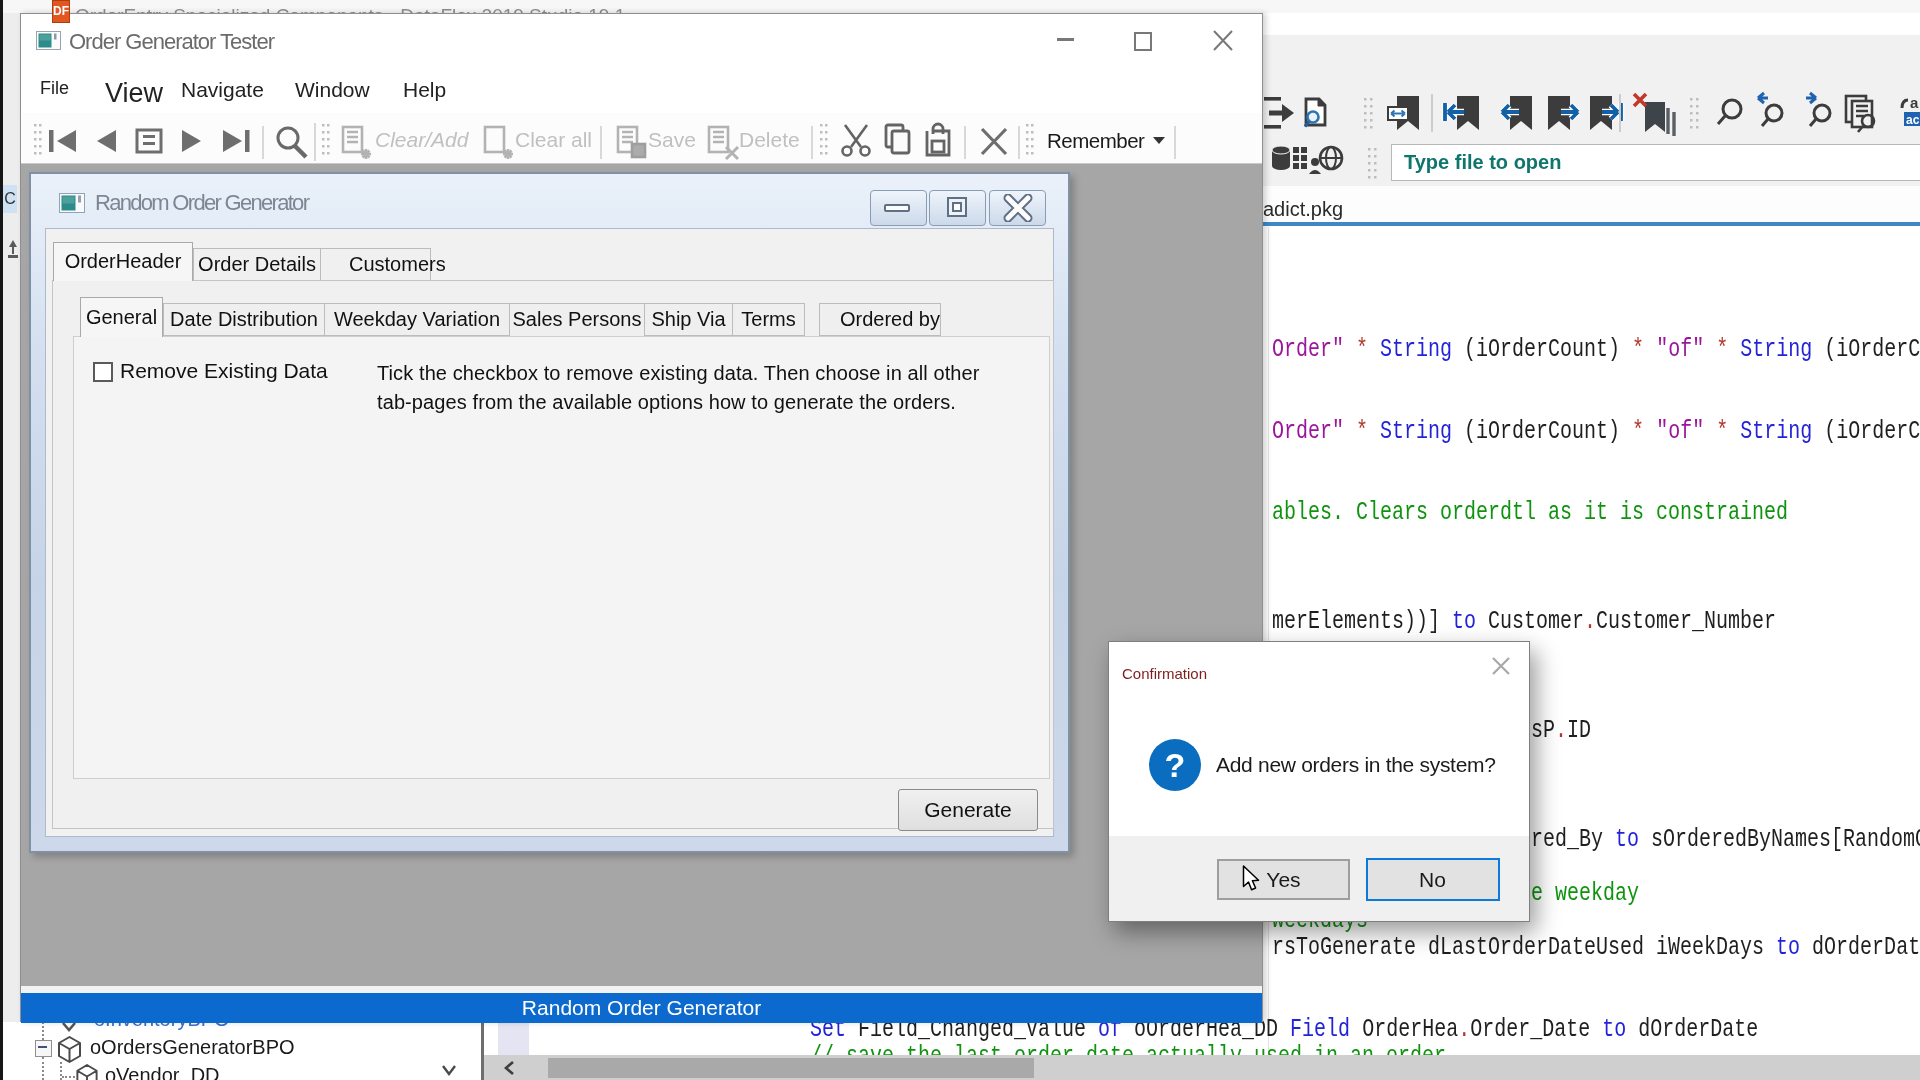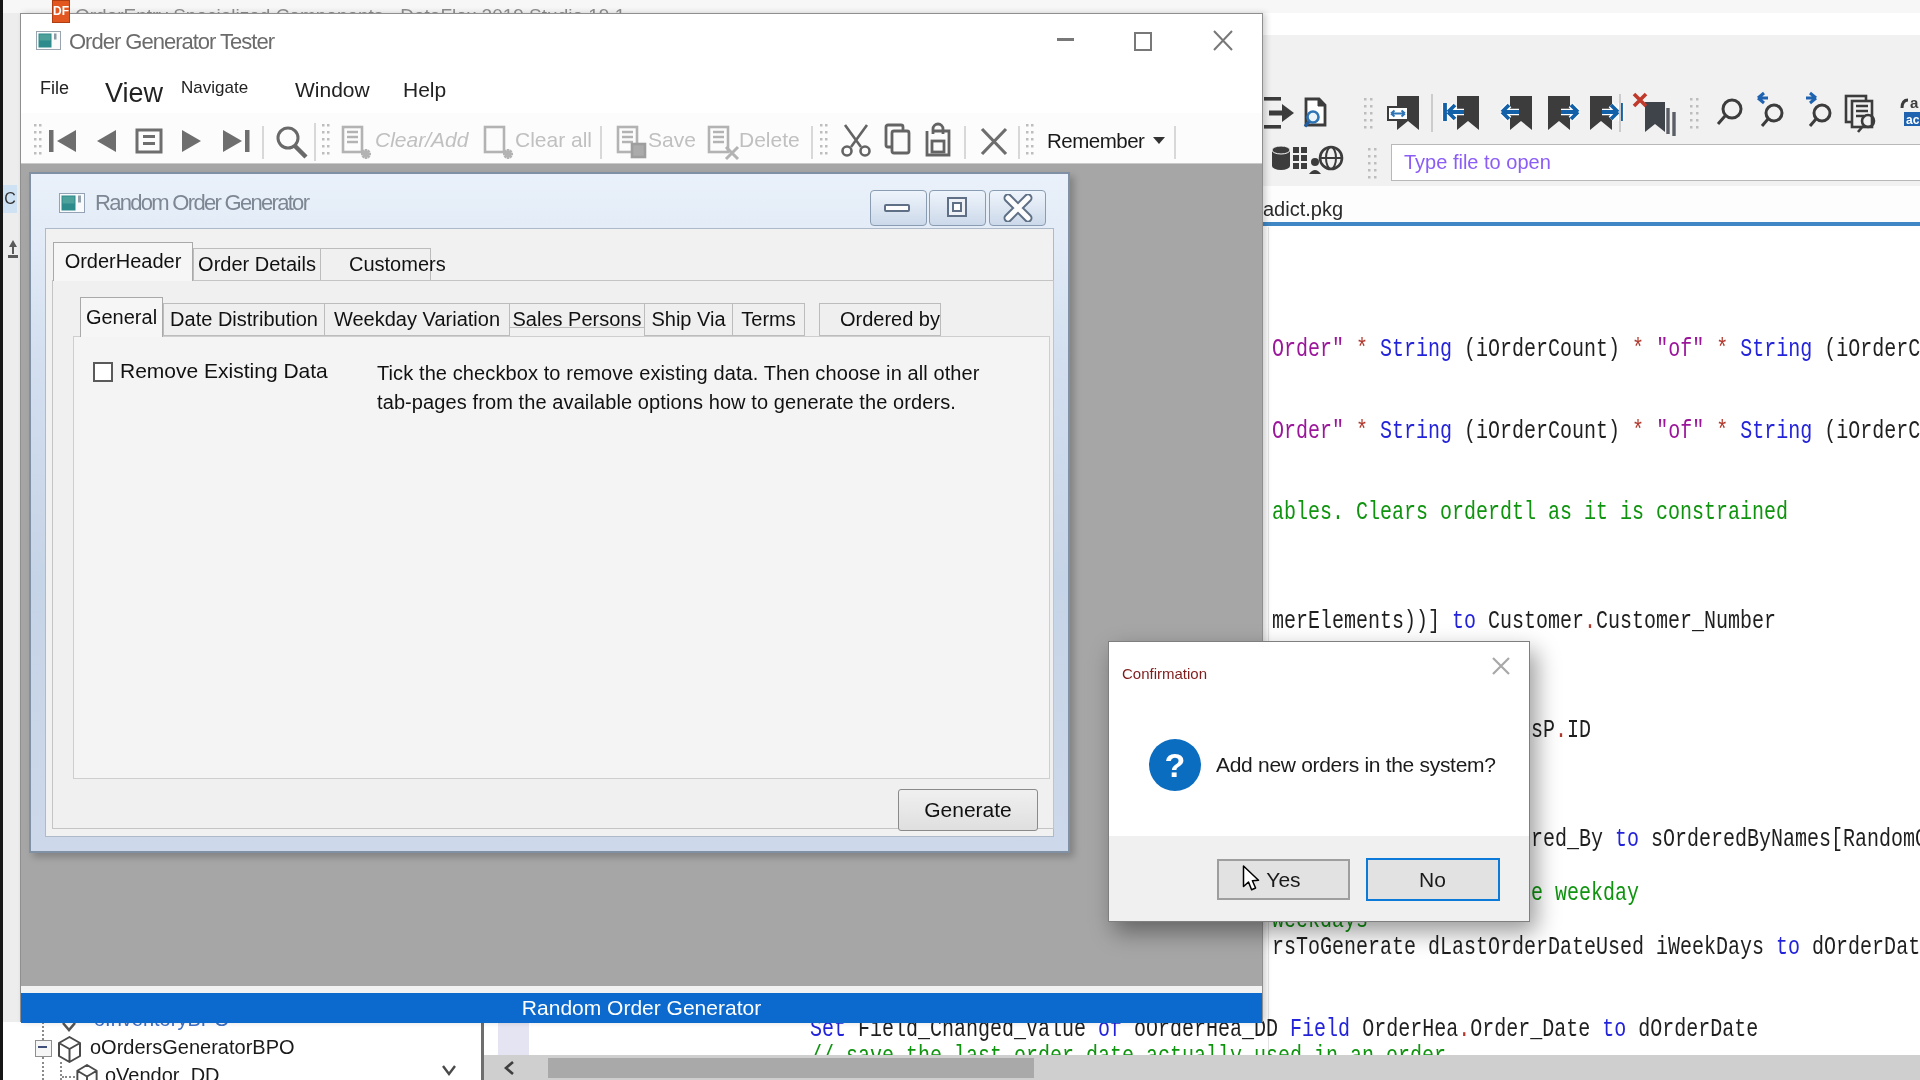--- a/index.html
+++ b/index.html
@@ -168,21 +168,21 @@
       <rect x="114" y="67" width="2.5" height="2.5"></rect>
       <rect x="108" y="74" width="2.5" height="2.5"></rect>
       <rect x="114" y="74" width="2.5" height="2.5"></rect>
       <rect x="108" y="81" width="2.5" height="2.5"></rect>
       <rect x="114" y="81" width="2.5" height="2.5"></rect>
       <rect x="108" y="88" width="2.5" height="2.5"></rect>
       <rect x="114" y="88" width="2.5" height="2.5"></rect>
     </g>
 </svg>
 <div class="abs" style="left:1391px;top:144px;width:529px;height:35px;background:#fff;border:1px solid #b8b8b8;border-right:none;">
-  <div class="abs" style="left:12px;top:6px;font-size:20px;color:#8b5cf6;">Type file to open</div>
+  <div class="abs" style="left:12px;top:6px;font-size:20px;color:#0f766e;font-weight:bold;">Type file to open</div>
 </div>
 <div class="abs" style="left:1268px;top:227px;width:1px;height:853px;background:#e3e3e3;"></div>
 
 <div class="abs mono" style="left:1272px;top:336px;"><span class="str">Order"</span> <span class="op">*</span> <span class="kw">String</span> (iOrderCount) <span class="op">*</span> <span class="str">"of"</span> <span class="op">*</span> <span class="kw">String</span> (iOrderC</div>
 <div class="abs mono" style="left:1272px;top:418px;"><span class="str">Order"</span> <span class="op">*</span> <span class="kw">String</span> (iOrderCount) <span class="op">*</span> <span class="str">"of"</span> <span class="op">*</span> <span class="kw">String</span> (iOrderC</div>
 <div class="abs mono cm" style="left:1272px;top:499px;">ables. Clears orderdtl as it is constrained</div>
 <div class="abs mono" style="left:1272px;top:608px;">merElements))] <span class="kw">to</span> Customer<span class="dot">.</span>Customer_Number</div>
 <div class="abs mono" style="left:1531px;top:717px;">sP<span class="dot">.</span>ID</div>
 <div class="abs mono" style="left:1531px;top:826px;">red_By <span class="kw">to</span> sOrderedByNames[RandomO</div>
 <div class="abs mono cm" style="left:1531px;top:880px;">e weekday</div>
@@ -233,21 +233,21 @@
   <div class="abs" style="left:48px;top:15px;font-size:22px;color:#6b6b6b;letter-spacing:-1px;">Order Generator Tester</div>
 
   <div class="abs" style="left:1036px;top:24px;width:17px;height:3px;background:#787878;"></div>
   <div class="abs" style="left:1113px;top:18px;width:14px;height:15px;border:2px solid #787878;"></div>
   <svg class="abs" style="left:1192px;top:16px;" width="20" height="21" viewBox="0 0 20 21">
       <path d="M1 1 L19 20 M19 1 L1 20" stroke="#787878" stroke-width="2"></path>
     </svg>
 
   <div class="abs" style="left:19px;top:64px;font-size:18px;color:#222;">File</div>
   <div class="abs" style="left:84px;top:64px;font-size:27px;color:#222;">View</div>
-  <div class="abs" style="left:160px;top:64px;font-size:17px;color:#222;">Navigate</div>
+  <div class="abs" style="left:160px;top:64px;font-size:21px;color:#222;">Navigate</div>
   <div class="abs" style="left:274px;top:64px;font-size:21px;color:#222;">Window</div>
   <div class="abs" style="left:382px;top:64px;font-size:21px;color:#222;">Help</div>
 
   <div class="abs" style="left:0px;top:99px;width:1241px;height:50px;background:#fcfcfc;border-bottom:1px solid #c9c9c9;"></div>
   <svg class="abs" style="left:8px;top:103px;" width="1180" height="46" viewBox="0 0 1180 46">
     <g fill="#bdbdbd">
         <rect x="5" y="7" width="2.5" height="2.5"></rect>
         <rect x="10" y="7" width="2.5" height="2.5"></rect>
         <rect x="5" y="14" width="2.5" height="2.5"></rect>
         <rect x="10" y="14" width="2.5" height="2.5"></rect>
@@ -392,21 +392,21 @@
 
   <div class="abs" style="left:14px;top:54px;width:1009px;height:609px;background:#f1f1f1;border:1px solid #aeb9c9;box-sizing:border-box;"></div>
 
   <div class="abs" style="left:162px;top:74px;width:128px;height:33px;background:#f0f0f0;border:1px solid #bcbcbc;box-sizing:border-box;text-align:center;line-height:31px;font-size:20px;color:#111;">Order Details</div>
   <div class="abs" style="left:289px;top:74px;width:111px;height:33px;background:#f0f0f0;border:1px solid #bcbcbc;box-sizing:border-box;text-align:center;line-height:31px;font-size:20px;color:#111;padding-left:28px;">Customers</div>
   <div class="abs" style="left:21px;top:106px;width:1002px;height:549px;background:#f0f0f0;border:1px solid #c4c4c4;box-sizing:border-box;"></div>
   <div class="abs" style="left:22px;top:68px;width:140px;height:39px;background:#f6f6f6;border:1px solid #a9a9a9;border-bottom:none;box-sizing:border-box;text-align:center;line-height:37px;font-size:20px;color:#111;">OrderHeader</div>
 
   <div class="abs" style="left:132px;top:129px;width:162px;height:33px;background:#efefef;border:1px solid #bcbcbc;box-sizing:border-box;text-align:center;line-height:31px;font-size:20px;color:#111;">Date Distribution</div>
   <div class="abs" style="left:293px;top:129px;width:186px;height:33px;background:#efefef;border:1px solid #bcbcbc;box-sizing:border-box;text-align:center;line-height:31px;font-size:20px;color:#111;">Weekday Variation</div>
-  <div class="abs" style="left:478px;top:129px;width:136px;height:25px;background:#efefef;border:1px solid #bcbcbc;box-sizing:border-box;text-align:center;line-height:31px;font-size:20px;color:#111;">Sales Persons</div>
+  <div class="abs" style="left:478px;top:129px;width:136px;height:34px;background:#efefef;border:1px solid #bcbcbc;box-sizing:border-box;text-align:center;line-height:31px;font-size:20px;color:#111;">Sales Persons</div>
   <div class="abs" style="left:613px;top:129px;width:89px;height:33px;background:#efefef;border:1px solid #bcbcbc;box-sizing:border-box;text-align:center;line-height:31px;font-size:20px;color:#111;">Ship Via</div>
   <div class="abs" style="left:701px;top:129px;width:73px;height:33px;background:#efefef;border:1px solid #bcbcbc;box-sizing:border-box;text-align:center;line-height:31px;font-size:20px;color:#111;">Terms</div>
   <div class="abs" style="left:788px;top:129px;width:122px;height:33px;background:#efefef;border:1px solid #bcbcbc;box-sizing:border-box;text-align:right;line-height:31px;font-size:20px;color:#111;">Ordered by</div>
   <div class="abs" style="left:42px;top:162px;width:977px;height:443px;background:#f4f4f4;border:1px solid #cecece;box-sizing:border-box;"></div>
   <div class="abs" style="left:49px;top:123px;width:83px;height:40px;background:#f6f6f6;border:1px solid #a9a9a9;border-bottom:none;box-sizing:border-box;text-align:center;line-height:38px;font-size:20px;color:#111;">General</div>
 
   <div class="abs" style="left:62px;top:188px;width:20px;height:20px;background:#fff;border:2px solid #5a5a5a;box-sizing:border-box;"></div>
   <div class="abs" style="left:89px;top:185px;font-size:21px;color:#111;">Remove Existing Data</div>
   <div class="abs" style="left:346px;top:185px;font-size:20px;letter-spacing:0.1px;color:#111;line-height:29px;">Tick the checkbox to remove existing data. Then choose in all other<br>tab-pages from the available options how to generate the orders.</div>
 

